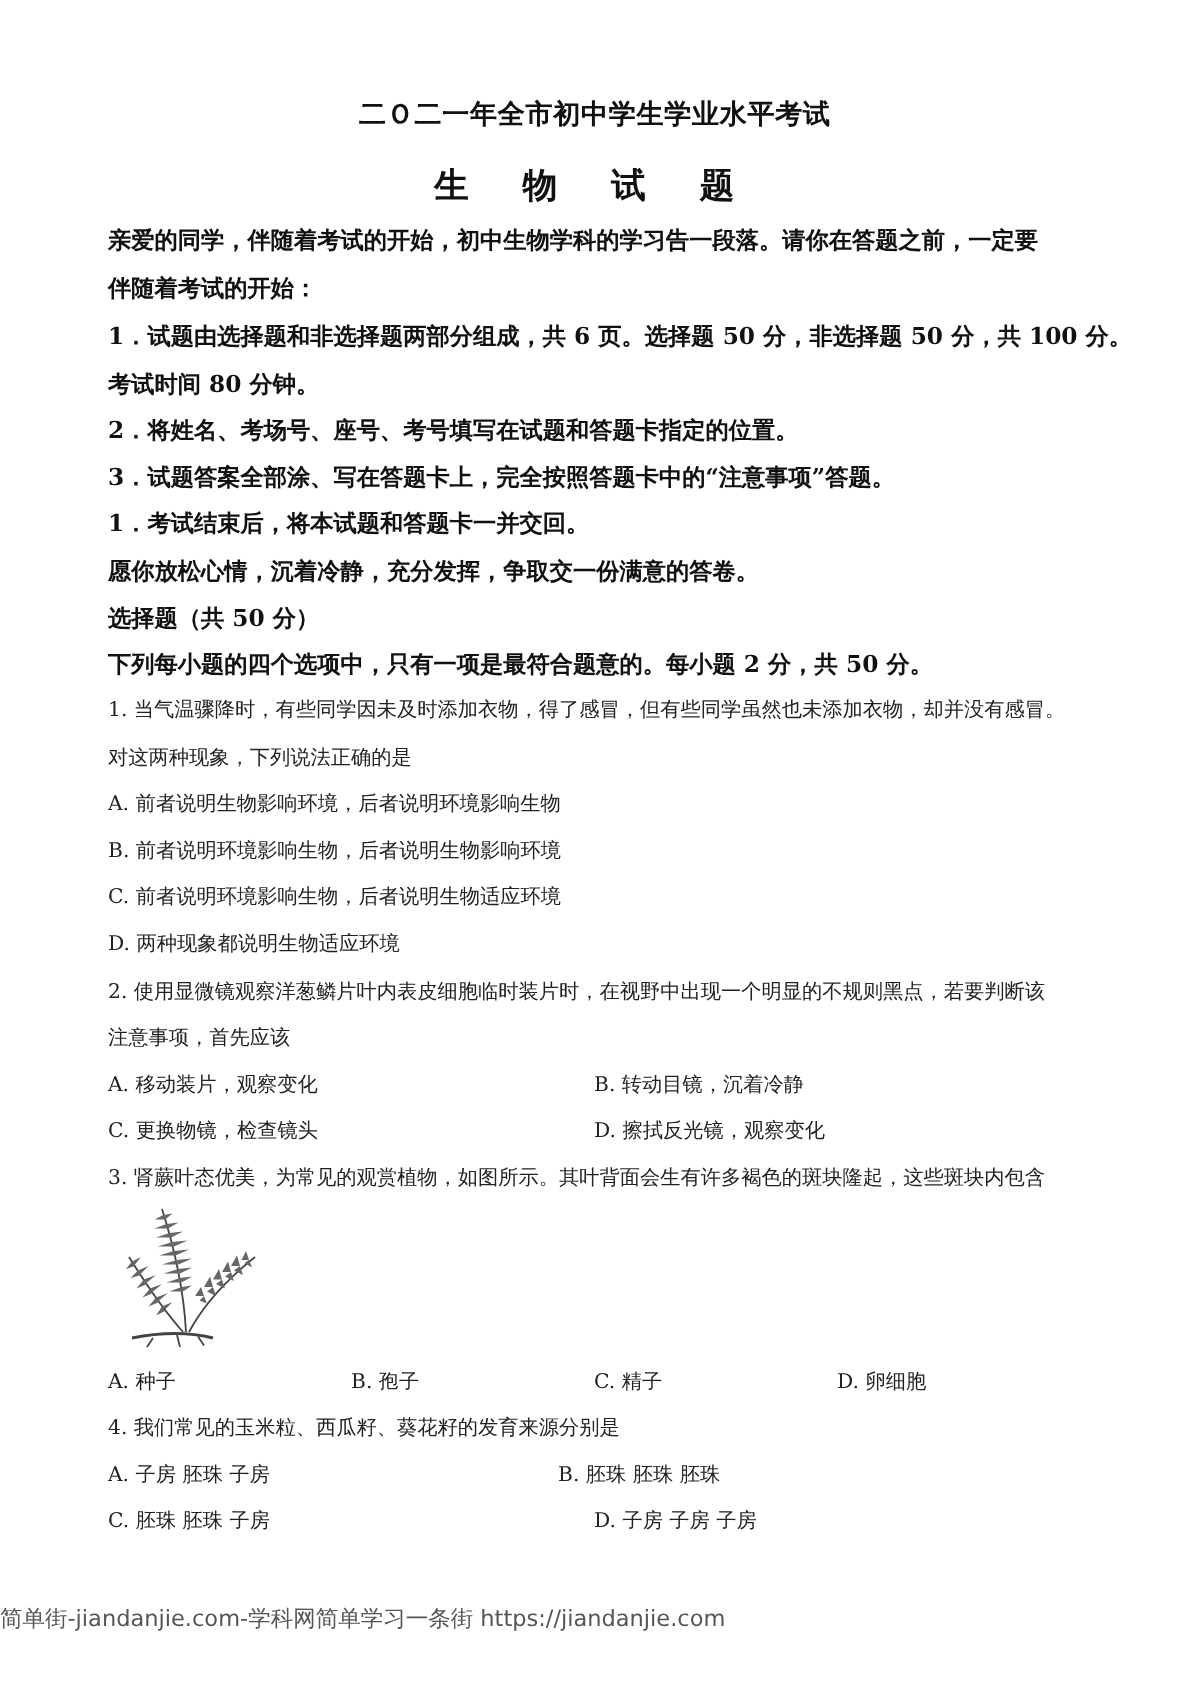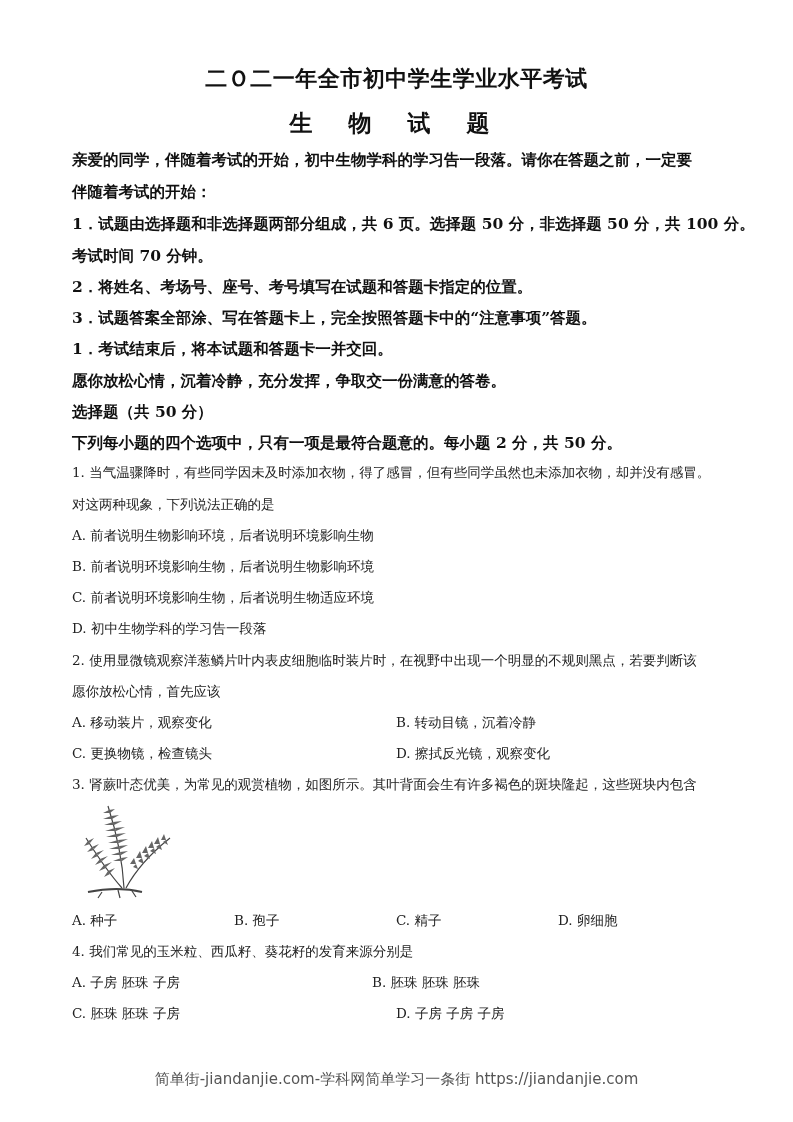--- a/index.html
+++ b/index.html
@@ -1,54 +1,54 @@
 <!DOCTYPE html>
 <html><head>
 <meta charset="utf-8">
 <style>
   html, body { margin: 0; padding: 0; background: #ffffff; }
   body { width: 793px; height: 1122px; position: relative; overflow: hidden;
          font-family: "DejaVu Serif", "Liberation Serif", serif; color: #111; }
   .abs { position: absolute; white-space: nowrap; }
   .title { left: 0; width: 793px; text-align: center; font-weight: bold; }
-  .t1 { top: 64px; font-size: 22px; letter-spacing: 0.5px; }
+  .t1 { top: 64px; font-size: 18px; letter-spacing: 0.5px; }
   .t2 { top: 108px; font-size: 23px; letter-spacing: 14px; }
   .bold { font-weight: bold; font-size: 15.5px; }
   .norm { font-size: 13.5px; color: #222; }
   .fern { left: 78px; top: 800px; width: 96px; height: 100px; }
-  .footer { left: 0; width: 793px; text-align: center; top: 1070px; font-size: 15px;
+  .footer { left: 0; width: 793px; text-align: left; top: 1070px; font-size: 15px;
             color: #555; font-family: "DejaVu Sans", "Liberation Sans", sans-serif; }
 </style>
 </head>
 <body>
 
 <div>
   <div class="abs title t1">二Ｏ二一年全市初中学生学业水平考试</div>
   <div class="abs title t2">生 物 试 题</div>
 
   <div class="abs bold" style="left:72px;top:150px">亲爱的同学，伴随着考试的开始，初中生物学科的学习告一段落。请你在答题之前，一定要</div>
   <div class="abs bold" style="left:72px;top:182px">伴随着考试的开始：</div>
   <div class="abs bold" style="left:72px;top:214px">1．试题由选择题和非选择题两部分组成，共 6 页。选择题 50 分，非选择题 50 分，共 100 分。</div>
-  <div class="abs bold" style="left:72px;top:246px">考试时间 70 分钟。</div>
+  <div class="abs bold" style="left:72px;top:246px">考试时间 80 分钟。</div>
   <div class="abs bold" style="left:72px;top:277px">2．将姓名、考场号、座号、考号填写在试题和答题卡指定的位置。</div>
   <div class="abs bold" style="left:72px;top:308px">3．试题答案全部涂、写在答题卡上，完全按照答题卡中的“注意事项”答题。</div>
   <div class="abs bold" style="left:72px;top:339px">1．考试结束后，将本试题和答题卡一并交回。</div>
   <div class="abs bold" style="left:72px;top:371px">愿你放松心情，沉着冷静，充分发挥，争取交一份满意的答卷。</div>
   <div class="abs bold" style="left:72px;top:402px">选择题（共 50 分）</div>
   <div class="abs bold" style="left:72px;top:433px">下列每小题的四个选项中，只有一项是最符合题意的。每小题 2 分，共 50 分。</div>
 
   <div class="abs norm" style="left:72px;top:464px">1. 当气温骤降时，有些同学因未及时添加衣物，得了感冒，但有些同学虽然也未添加衣物，却并没有感冒。</div>
   <div class="abs norm" style="left:72px;top:496px">对这两种现象，下列说法正确的是</div>
   <div class="abs norm" style="left:72px;top:527px">A. 前者说明生物影响环境，后者说明环境影响生物</div>
   <div class="abs norm" style="left:72px;top:558px">B. 前者说明环境影响生物，后者说明生物影响环境</div>
   <div class="abs norm" style="left:72px;top:589px">C. 前者说明环境影响生物，后者说明生物适应环境</div>
-  <div class="abs norm" style="left:72px;top:620px">D. 初中生物学科的学习告一段落</div>
+  <div class="abs norm" style="left:72px;top:620px">D. 两种现象都说明生物适应环境</div>
 
   <div class="abs norm" style="left:72px;top:652px">2. 使用显微镜观察洋葱鳞片叶内表皮细胞临时装片时，在视野中出现一个明显的不规则黑点，若要判断该</div>
-  <div class="abs norm" style="left:72px;top:683px">愿你放松心情，首先应该</div>
+  <div class="abs norm" style="left:72px;top:683px">注意事项，首先应该</div>
   <div class="abs norm" style="left:72px;top:714px">A.  移动装片，观察变化</div>
   <div class="abs norm" style="left:396px;top:714px">B.  转动目镜，沉着冷静</div>
   <div class="abs norm" style="left:72px;top:745px">C.  更换物镜，检查镜头</div>
   <div class="abs norm" style="left:396px;top:745px">D.  擦拭反光镜，观察变化</div>
 
   <div class="abs norm" style="left:72px;top:776px">3. 肾蕨叶态优美，为常见的观赏植物，如图所示。其叶背面会生有许多褐色的斑块隆起，这些斑块内包含</div>
   <div class="abs fern">
     <svg width="96" height="100" viewBox="0 0 96 100">
       <g stroke="#444" fill="none" stroke-width="1.2">
 

